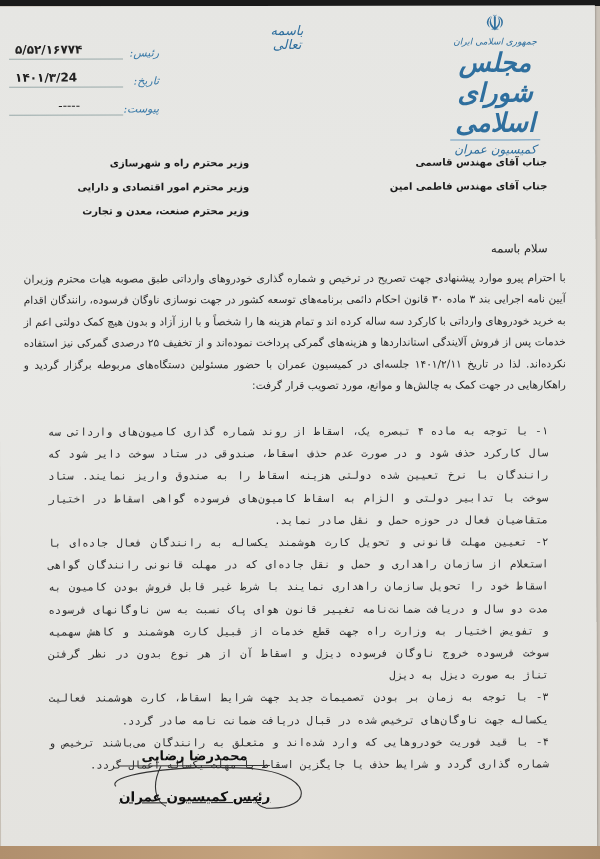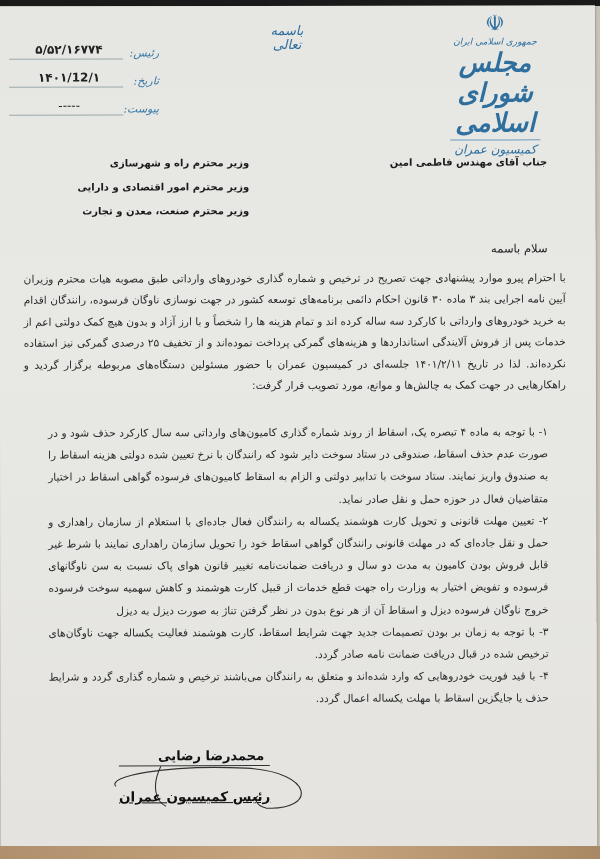--- a/index.html
+++ b/index.html
@@ -25,32 +25,32 @@
     .majlis { font-family:"DejaVu Serif", serif; font-size:26px; font-weight:bold; font-style:italic; line-height:30px; }
     .commission { font-family:"DejaVu Serif", serif; font-size:12px; font-style:italic; border-top:1px solid #6a9bc0; margin:2px 20px 0; padding-top:2px; }
 
     .bismillah { position:absolute; left:258px; top:18px; width:60px; height:40px; color:#2f6f9e;
       font-family:"DejaVu Serif", serif; font-style:italic; font-size:13px; direction:rtl; text-align:center; line-height:14px; }
 
     
     .meta { position:absolute; left:10px; top:25px; width:150px; direction:rtl; }
     .meta-row { height:28px; display:flex; align-items:flex-end; direction:rtl; }
     .meta-label { color:#3a7aa8; font-family:"DejaVu Serif", serif; font-style:italic; font-size:11px; width:36px; text-align:right; }
-    .meta-value { flex:1; border-bottom:1px solid #9aa; font-weight:bold; font-size:12px; color:#222; text-align:center; padding-left:6px; height:18px; line-height:18px; direction:ltr; }
+    .meta-value { flex:1; border-bottom:1px solid #9aa; font-weight:bold; font-size:12px; color:#222; text-align:left; padding-left:6px; height:18px; line-height:18px; direction:ltr; }
 
     
     .recipients { position:absolute; top:145px; right:48px; width:470px; direction:rtl; display:flex; justify-content:space-between; }
     .rcol { font-weight:bold; font-size:10px; color:#1a1a1a; line-height:24px; }
     .greeting { position:absolute; top:236px; right:48px; font-size:11.5px; color:#222; direction:rtl; }
 
     .body-text { position:absolute; right:30px; width:542px; direction:rtl; text-align:justify; font-size:10.6px; color:#2a2a2a; line-height:21.4px; }
     .items { position:absolute; right:48px; width:500px; direction:rtl; font-size:10.6px; color:#2a2a2a; line-height:22.2px; }
     .item { text-align:justify; }
 
-    .sig { position:absolute; left:118px; top:742px; direction:rtl; font-weight:bold; color:#111; }
+    .sig { position:absolute; left:118px; top:742px; direction:rtl; text-align:center; font-weight:bold; color:#111; }
     .sig-name { font-size:13px; border-bottom:1px solid #333; padding:0 6px 2px; }
     .sig-title { font-size:13.5px; margin-top:22px;text-decoration:underline; }
     .sig-scribble { position:absolute; left:105px; top:750px; width:210px; height:60px; }
 
     .cc { position:absolute; right:50px; top:842px; direction:rtl; font-size:8px; color:#333; white-space:nowrap; }
     .cc b { color:#111; }
   </style>
 </head>
 <body>
 
@@ -67,44 +67,45 @@
 
   <div class="bismillah">باسمه تعالی</div>
 
   <div class="meta">
     <div class="meta-row">
       <span class="meta-label">رئیس:</span>
       <span class="meta-value">۵/۵۲/۱۶۷۷۴</span>
     </div>
     <div class="meta-row">
       <span class="meta-label">تاریخ:</span>
-      <span class="meta-value">۱۴۰۱/12/۱</span>
+      <span class="meta-value">۱۴۰۱/۳/24</span>
     </div>
     <div class="meta-row">
       <span class="meta-label">پیوست:</span>
       <span class="meta-value" style="text-align:center;font-weight:normal;">-----</span>
     </div>
   </div>
 
   <div class="recipients">
     <div class="rcol">
+      <div>جناب آقای مهندس قاسمی</div>
       <div>جناب آقای مهندس فاطمی امین</div>
     </div>
     <div class="rcol">
       <div>وزیر محترم راه و شهرسازی</div>
       <div>وزیر محترم امور اقتصادی و دارایی</div>
       <div>وزیر محترم صنعت، معدن و تجارت</div>
     </div>
   </div>
 
   <div class="greeting">سلام باسمه</div>
 
   <div class="body-text" style="top:262px;">با احترام پیرو موارد پیشنهادی جهت تصریح در ترخیص و شماره گذاری خودروهای وارداتی طبق مصوبه هیات محترم وزیران آیین نامه اجرایی بند ۳ ماده ۳۰ قانون احکام دائمی برنامه‌های توسعه کشور در جهت نوسازی ناوگان فرسوده، رانندگان اقدام به خرید خودروهای وارداتی با کارکرد سه ساله کرده اند و تمام هزینه ها را شخصاً و با ارز آزاد و بدون هیچ کمک دولتی اعم از خدمات پس از فروش آلایندگی استانداردها و هزینه‌های گمرکی پرداخت نموده‌اند و از تخفیف ۲۵ درصدی گمرکی نیز استفاده نکرده‌اند. لذا در تاریخ ۱۴۰۱/۲/۱۱ جلسه‌ای در کمیسیون عمران با حضور مسئولین دستگاه‌های مربوطه برگزار گردید و راهکارهایی در جهت کمک به چالش‌ها و موانع، مورد تصویب قرار گرفت:</div>
 
-  <div class="items" style="top:415px;">
+  <div class="items" style="top:415px;font-family:Liberation Mono, monospace;">
     <div class="item">۱- با توجه به ماده ۴ تبصره یک، اسقاط از روند شماره گذاری کامیون‌های وارداتی سه سال کارکرد حذف شود و در صورت عدم حذف اسقاط، صندوقی در ستاد سوخت دایر شود که رانندگان با نرخ تعیین شده دولتی هزینه اسقاط را به صندوق واریز نمایند. ستاد سوخت با تدابیر دولتی و الزام به اسقاط کامیون‌های فرسوده گواهی اسقاط در اختیار متقاضیان فعال در حوزه حمل و نقل صادر نماید.</div>
     <div class="item">۲- تعیین مهلت قانونی و تحویل کارت هوشمند یکساله به رانندگان فعال جاده‌ای با استعلام از سازمان راهداری و حمل و نقل جاده‌ای که در مهلت قانونی رانندگان گواهی اسقاط خود را تحویل سازمان راهداری نمایند با شرط غیر قابل فروش بودن کامیون به مدت دو سال و دریافت ضمانت‌نامه تغییر قانون هوای پاک نسبت به سن ناوگانهای فرسوده و تفویض اختیار به وزارت راه جهت قطع خدمات از قبیل کارت هوشمند و کاهش سهمیه سوخت فرسوده خروج ناوگان فرسوده دیزل و اسقاط آن از هر نوع بدون در نظر گرفتن تناژ به صورت دیزل به دیزل</div>
     <div class="item">۳- با توجه به زمان بر بودن تصمیمات جدید جهت شرایط اسقاط، کارت هوشمند فعالیت یکساله جهت ناوگان‌های ترخیص شده در قبال دریافت ضمانت نامه صادر گردد.</div>
     <div class="item">۴- با قید فوریت خودروهایی که وارد شده‌اند و متعلق به رانندگان می‌باشند ترخیص و شماره گذاری گردد و شرایط حذف یا جایگزین اسقاط با مهلت یکساله اعمال گردد.</div>
   </div>
 
   <svg class="sig-scribble" viewBox="0 0 210 60">
     <path d="M10 30 C 0 20, 60 8, 140 12 C 210 16, 210 55, 160 52 C 150 50, 148 42, 152 40 M 55 10 C 45 30, 50 45, 60 50" stroke="#333" stroke-width="1.1" fill="none"></path>
   </svg>
 

